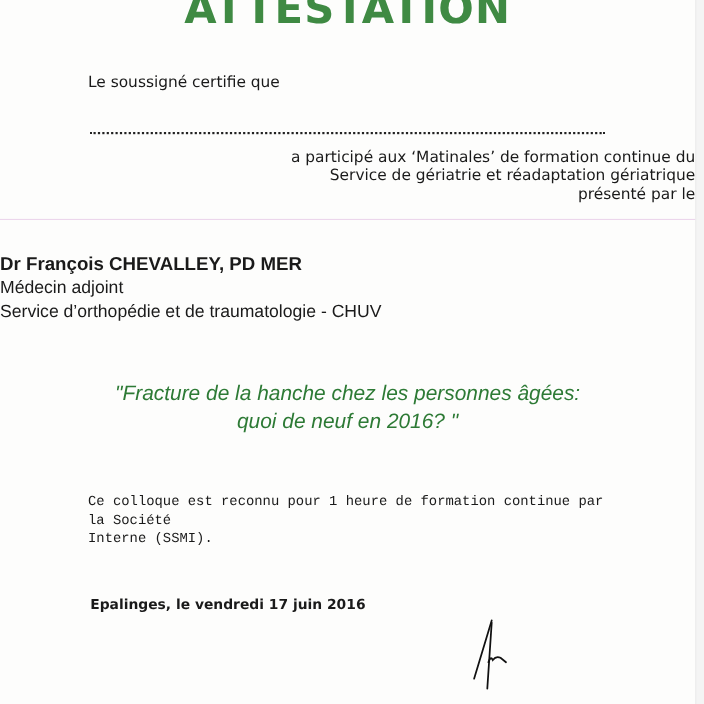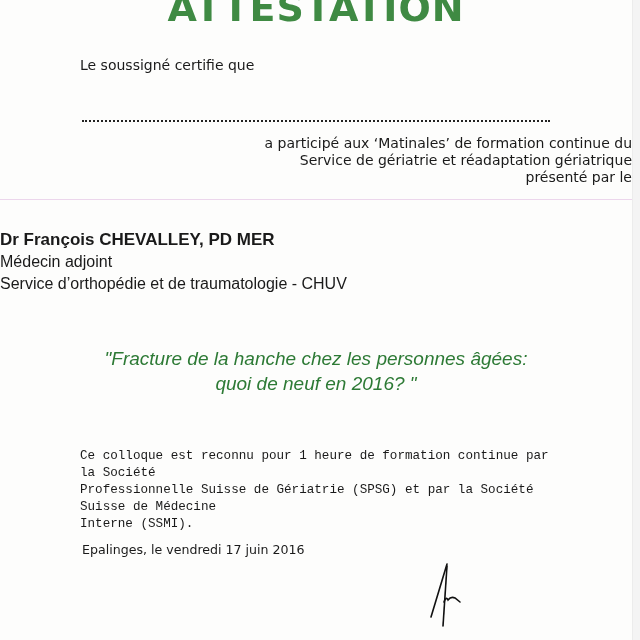--- a/index.html
+++ b/index.html
@@ -41,21 +41,21 @@
       text-align: center;
       font-family: "DejaVu Sans", sans-serif;
       font-weight: bold;
       font-size: 38px;
       letter-spacing: 1px;
       color: #3f8a43;
       line-height: 44px;
     }
     .intro {
       position: absolute;
-      left: 80px; top: 56px;
+      left: 80px; top: 66px;
       font-size: 14px;
       line-height: 18px;
       text-align: center;
     }
     .dots {
       position: absolute;
       left: 82px; top: 106px;
       width: 468px;
       height: 14px;
       border-bottom: 2px dotted #222;
@@ -102,20 +102,21 @@
       width: 490px;
       font-size: 12.6px;
       line-height: 17px;
       font-family: Liberation Mono, monospace;
     }
     .place-date {
       position: absolute;
       left: 82px; top: 541px;
       font-size: 12.6px;
       line-height: 17px;
+      font-weight: bold;
     }
     .signature {
       position: absolute;
       left: 425px; top: 562px;
       width: 50px; height: 70px;
     }
   </style>
 </head>
 <body>
 
@@ -144,21 +145,20 @@
     <div class="speaker-line">Service d’orthopédie et de traumatologie - CHUV</div>
   </div>
 
   <div class="quote">
     <div>"Fracture de la hanche chez les personnes âgées:</div>
     <div>quoi de neuf en 2016? "</div>
   </div>
 
   <div class="credits">
     <div>Ce colloque est reconnu pour 1 heure de formation continue par la Société</div>
-    <div>Professionnelle Suisse de Gériatrie (SPSG) et par la Société Suisse de Médecine</div>
     <div>Interne (SSMI).</div>
   </div>
 
   <div class="place-date">Epalinges, le vendredi 17  juin 2016</div>
 
   <div class="signature">
     <svg width="50" height="70" viewBox="0 0 50 70" fill="none" stroke="#111" stroke-width="1.6" stroke-linecap="round">
       <path d="M22 2 L6 55"></path>
       <path d="M22 4 L18 64"></path>
       <path d="M19 40 Q21 34 23 38 Q26 34 30 36 L35 40"></path>

